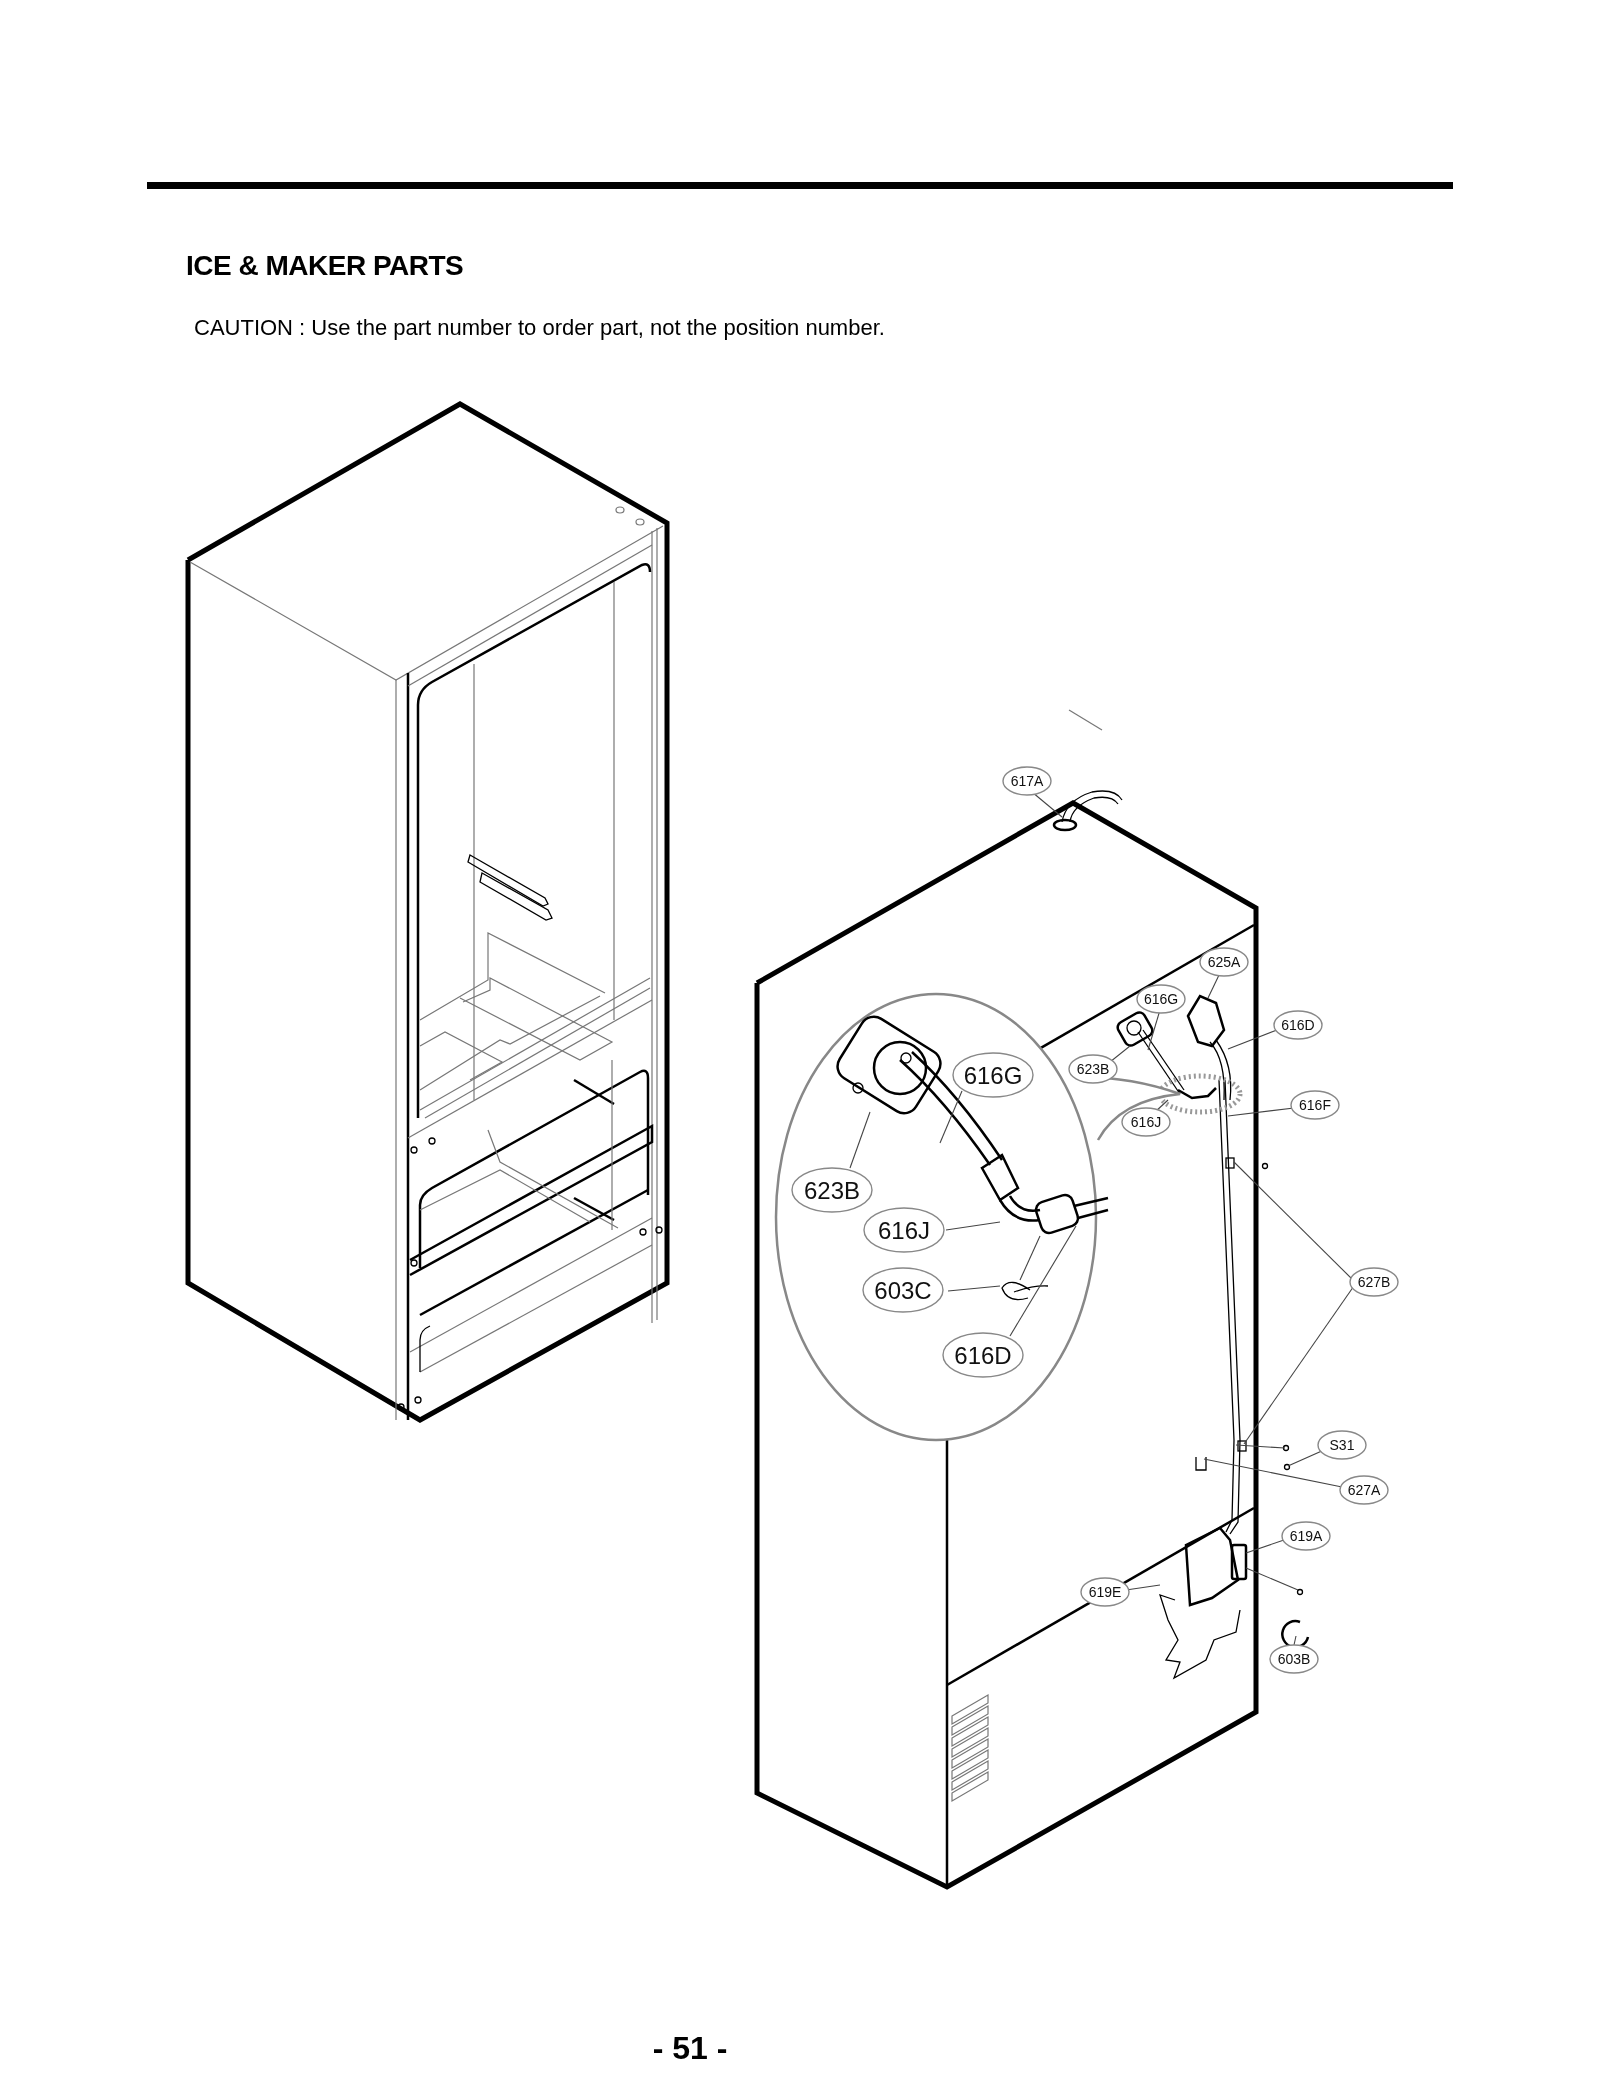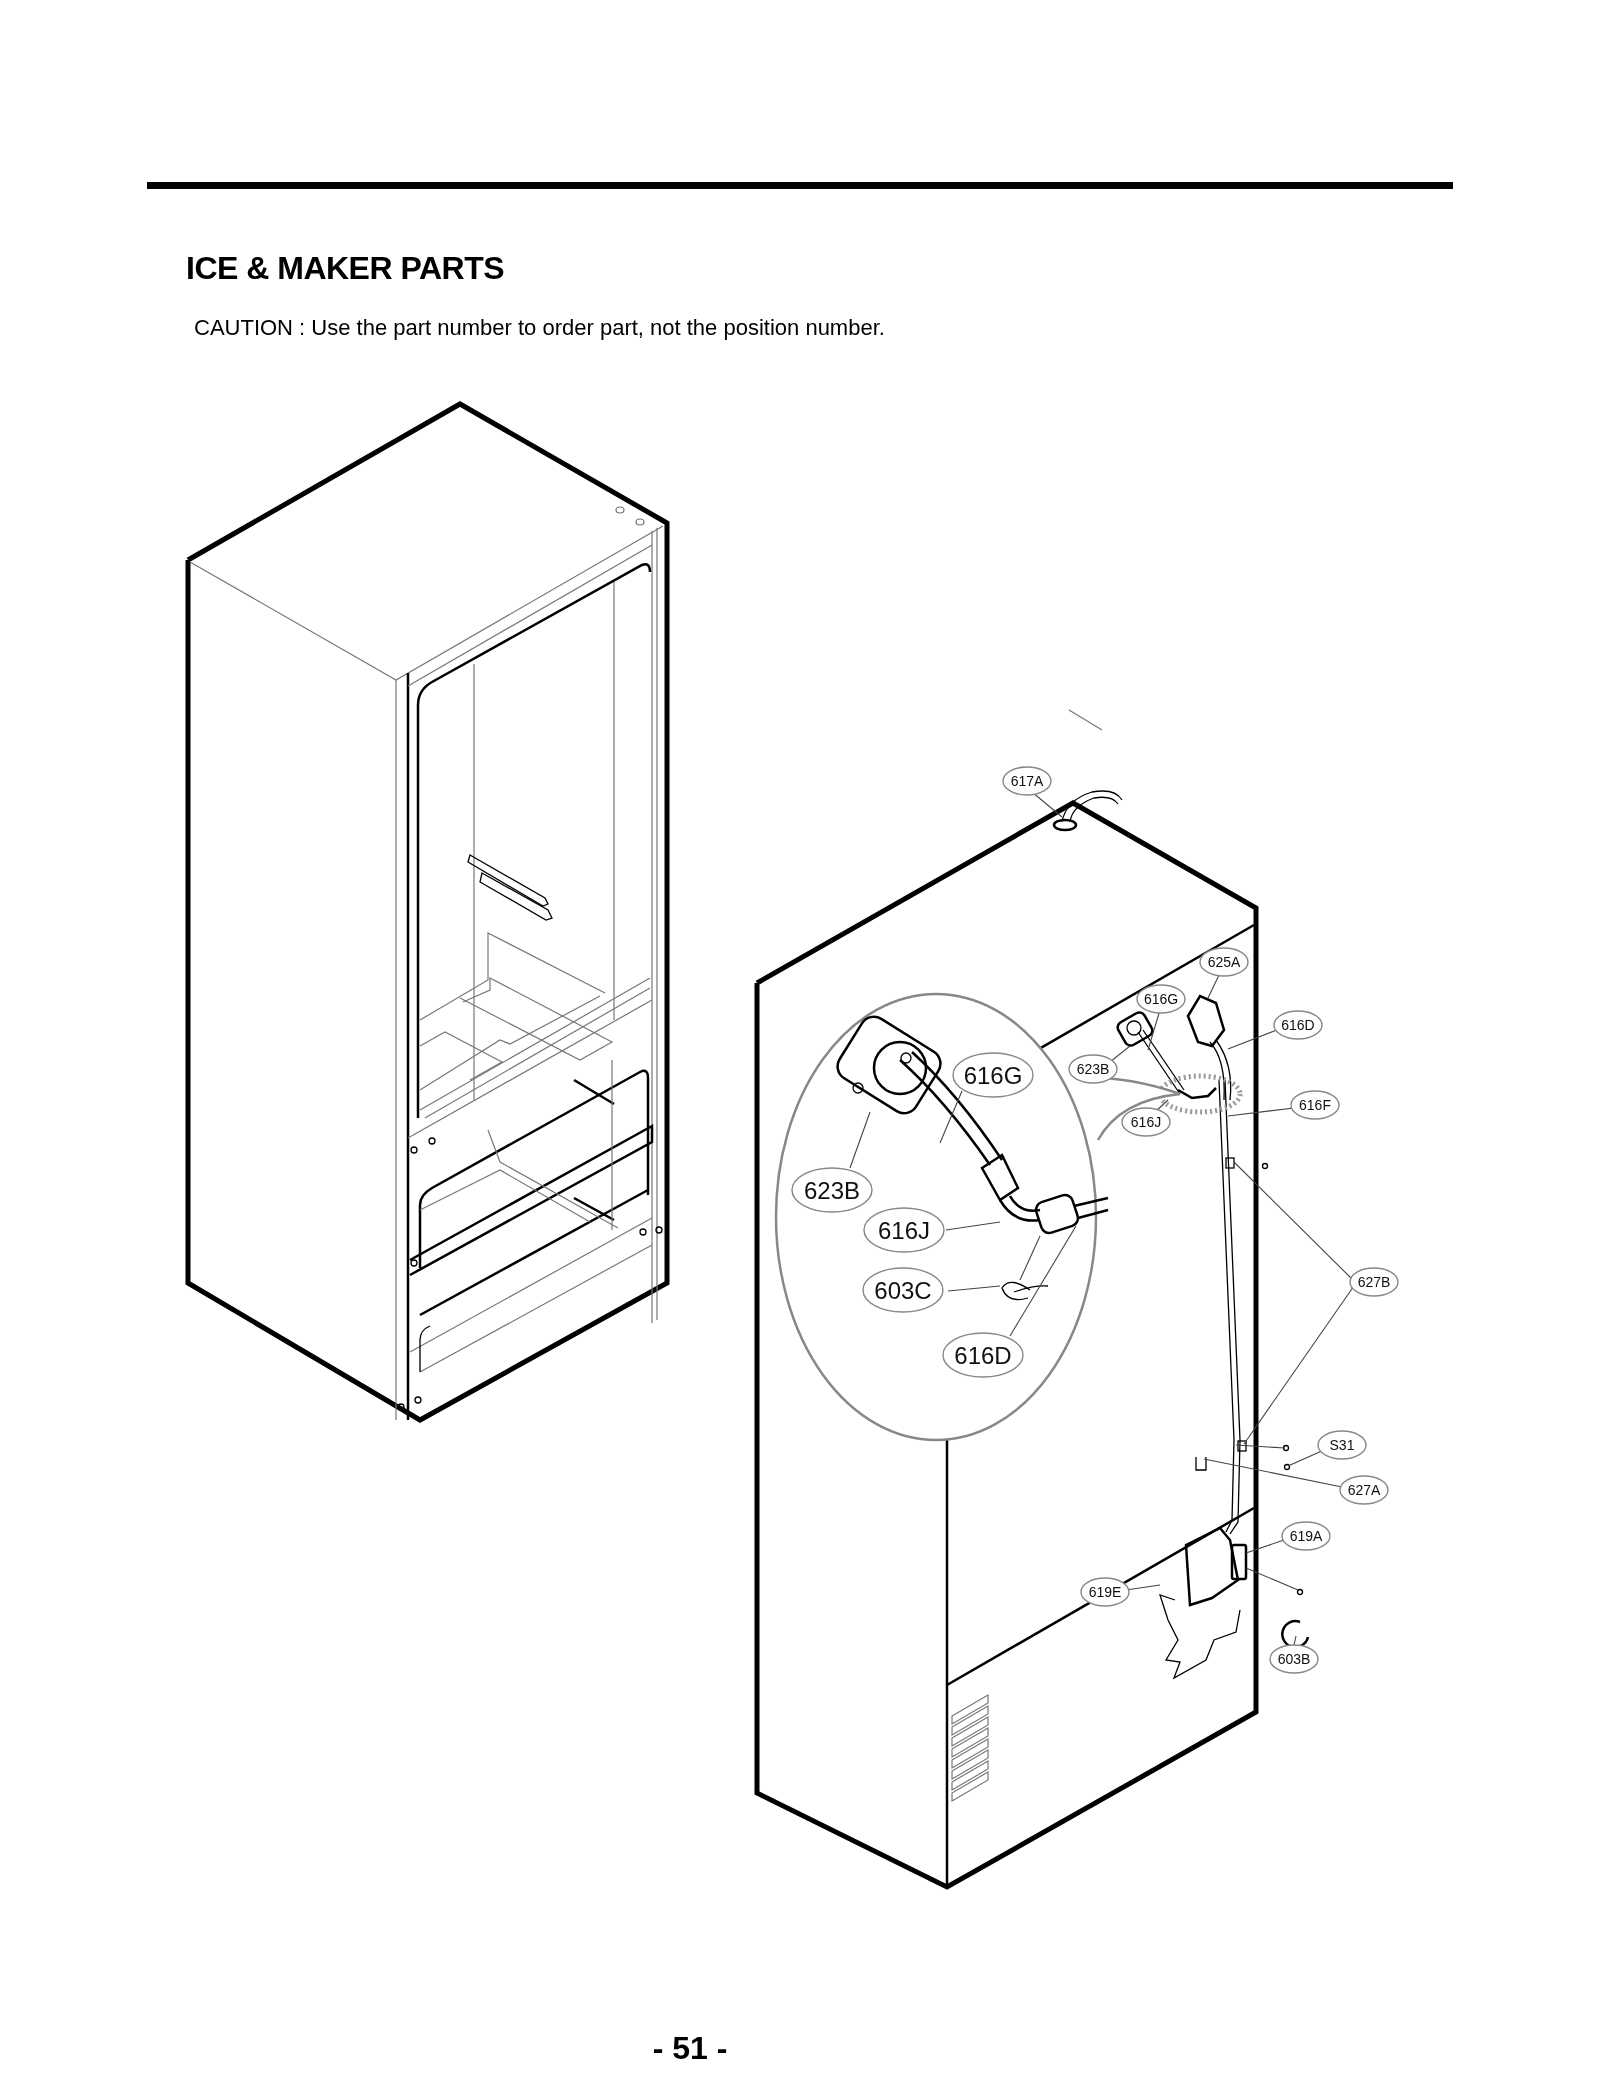--- a/index.html
+++ b/index.html
@@ -1,19 +1,19 @@
 <!DOCTYPE html>
 <html><head>
 <meta charset="utf-8">
 <style>
   html, body { margin: 0; padding: 0; background: #ffffff; }
   body { width: 1600px; height: 2084px; position: relative; overflow: hidden;
          font-family: "Liberation Sans", sans-serif; color: #000; }
   .rule { position: absolute; left: 147px; top: 182px; width: 1306px; height: 7px; background: #000; }
-  .title { position: absolute; left: 186px; top: 250px; font-size: 32px; font-weight: bold;
+  .title { position: absolute; left: 186px; top: 250px; font-size: 28px; font-weight: bold;
            letter-spacing: -0.5px; margin: 0; }
   .caution { position: absolute; left: 186px; top: 307px; font-size: 22px; margin: 8px; }
   .page-num { position: absolute; left: 0; width: 1380px; top: 2030px; text-align: center;
               font-size: 32px; font-weight: bold; }
   svg.diagram { position: absolute; left: 0; top: 0; }
   .thick { stroke: #000; stroke-width: 5; fill: none; stroke-linejoin: miter; }
   .med { stroke: #000; stroke-width: 2.5; fill: none; }
   .thin { stroke: #000; stroke-width: 1.3; fill: none; }
   .grey { stroke: #777; stroke-width: 1.2; fill: none; }
   .lead { stroke: #444; stroke-width: 1.1; fill: none; }

